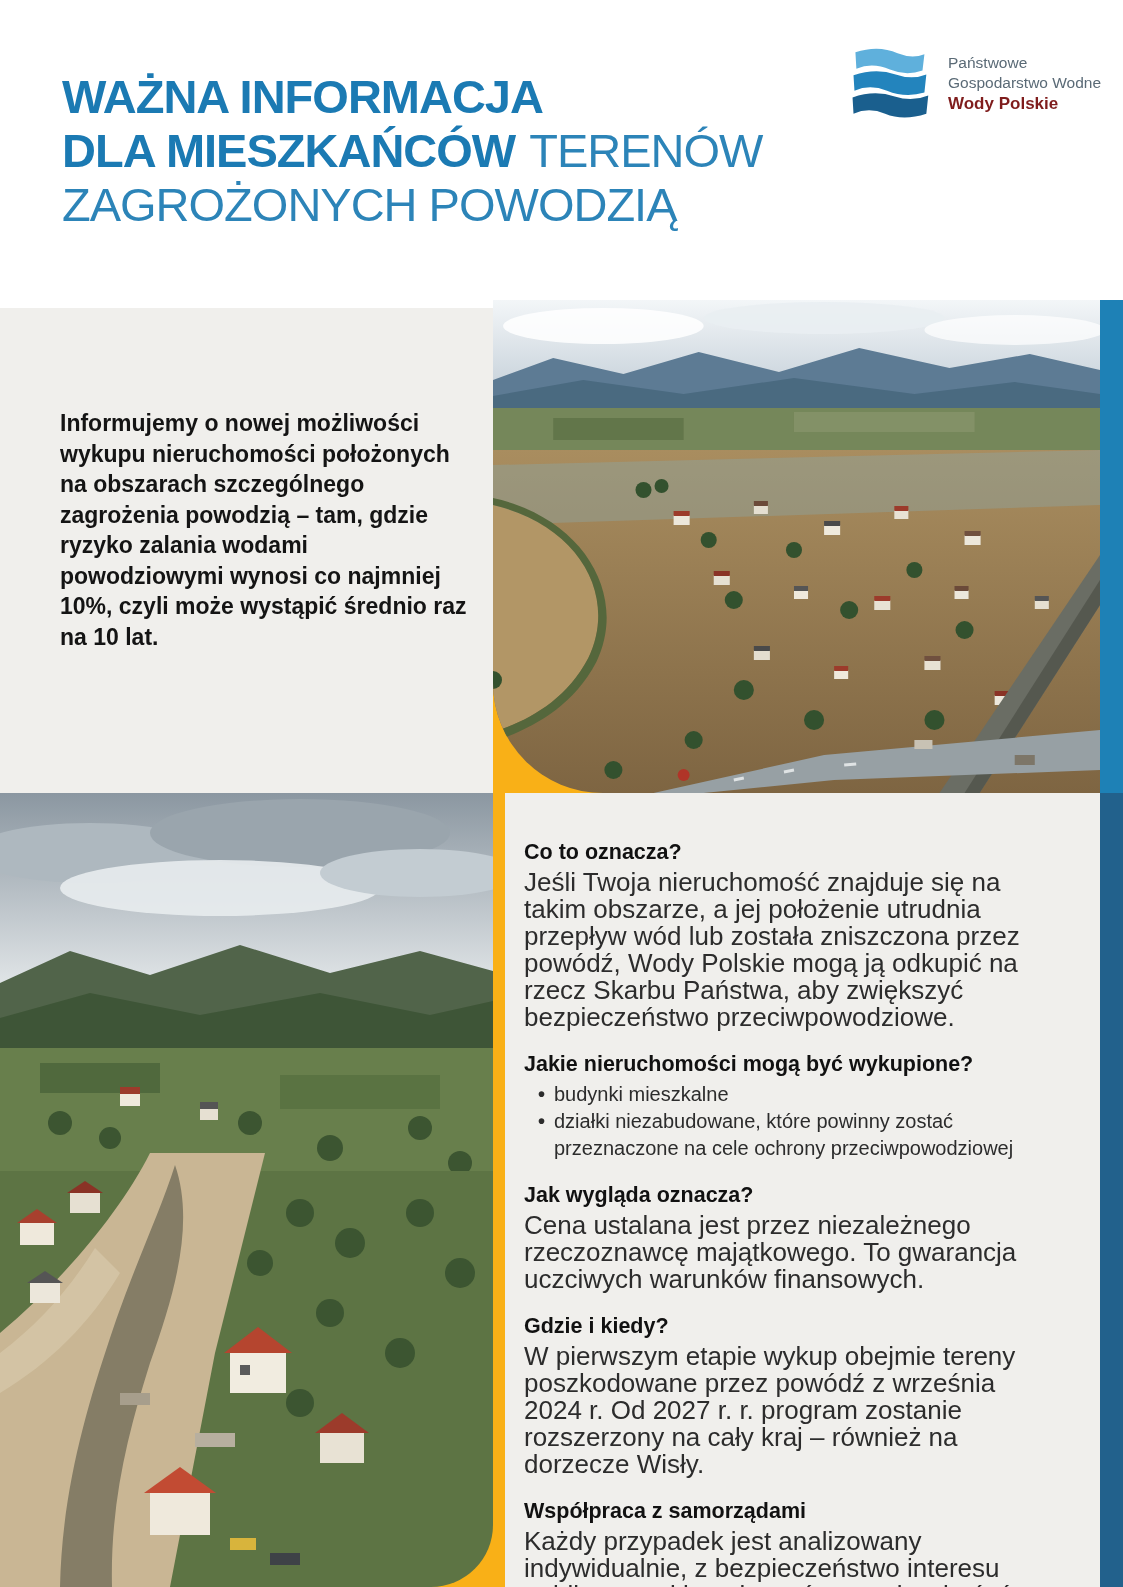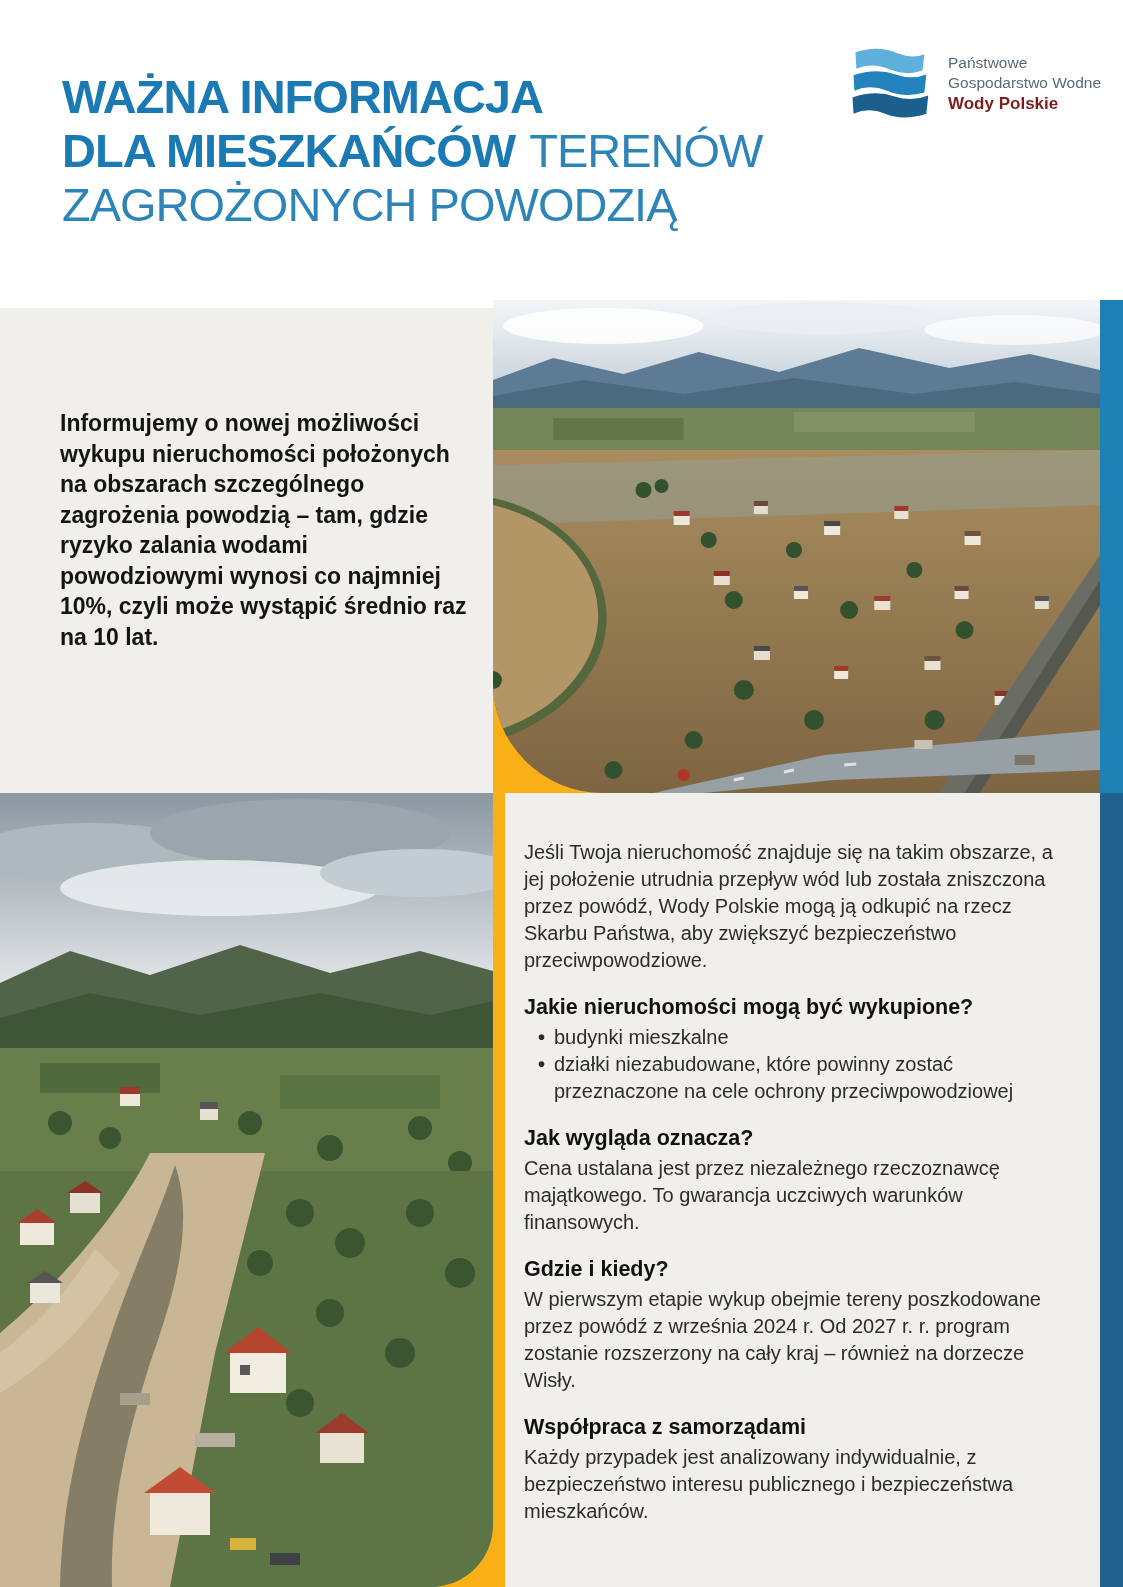--- a/index.html
+++ b/index.html
@@ -33,21 +33,21 @@
   .strip-bottom{left:1100px;top:793px;height:794px;background:#22618c;}
   
   .photo-bottom-wrap{position:absolute;left:0;top:793px;width:505px;height:794px;background:#f9b017;}
   .photo-bottom{position:absolute;left:0;top:0;width:493px;height:794px;
                 border-bottom-right-radius:62px;overflow:hidden;}
   .photo-bottom svg{display:block;width:100%;height:100%;}
   .right-panel{position:absolute;left:505px;top:793px;width:595px;height:794px;background:#f0efec;
                box-sizing:border-box;padding:46px 42px 0 19px;color:#2c2c2c;}
   .sec{margin:0 0 20px 0;}
   .sec h3{margin:0 0 3px 0;font-size:21.5px;line-height:27px;font-weight:800;color:#111111;}
-  .sec p{margin:0;font-size:20px;line-height:27px;}
+  .sec p{margin:0;font-size:26px;line-height:27px;}
   .sec ul{margin:0;padding:0 0 0 14px;list-style:none;}
   .sec li{position:relative;padding-left:16px;font-size:20px;line-height:27px;}
   .sec li::before{content:"\2022";position:absolute;left:0;top:0;font-weight:700;}
 </style>
 </head>
 <body>
 
 <div class="page">
 
   <header class="header">
@@ -270,20 +270,21 @@
         <rect x="195" y="640" width="40" height="14" fill="#b7af9f"></rect>
         <rect x="120" y="600" width="30" height="12" fill="#a79e8c"></rect>
         <rect x="230" y="745" width="26" height="12" fill="#d8b43c"></rect>
         <rect x="270" y="760" width="30" height="12" fill="#3e4247"></rect>
       </svg>
     </div>
   </div>
 
   <div class="right-panel">
     <section class="sec">
+      <h3>Co to oznacza?</h3>
       <p>Jeśli Twoja nieruchomość znajduje się na takim obszarze, a jej położenie utrudnia przepływ wód lub została zniszczona przez powódź, Wody Polskie mogą ją odkupić na rzecz Skarbu Państwa, aby zwiększyć bezpieczeństwo przeciwpowodziowe.</p>
     </section>
 
     <section class="sec">
       <h3>Jakie nieruchomości mogą być wykupione?</h3>
       <ul>
         <li>budynki mieszkalne</li>
         <li>działki niezabudowane, które powinny zostać przeznaczone na cele ochrony przeciwpowodziowej</li>
       </ul>
     </section>

